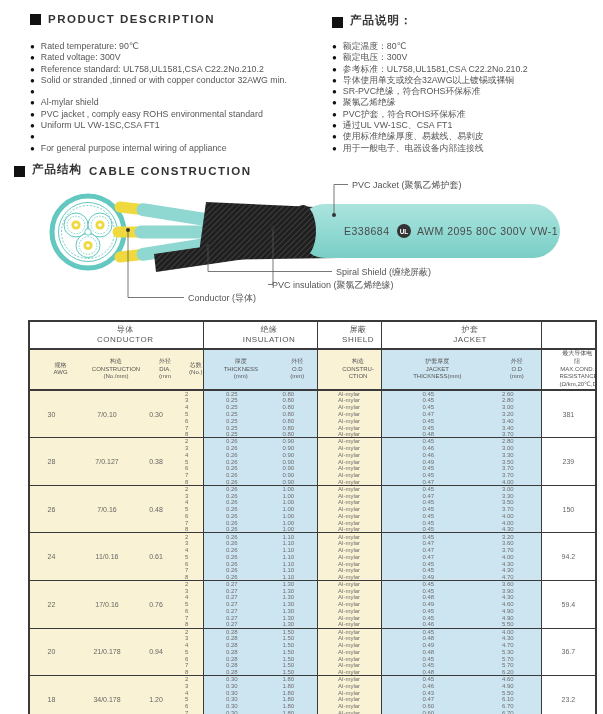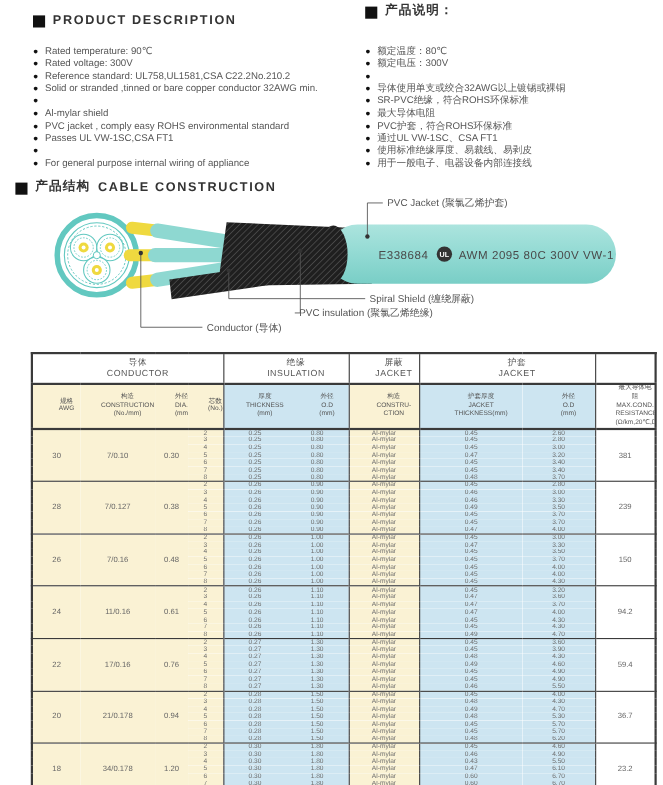--- a/index.html
+++ b/index.html
@@ -56,73 +56,74 @@
     <li>
       <span class="blt">●</span>
       <span>Rated voltage: 300V</span>
     </li>
     <li>
       <span class="blt">●</span>
       <span>Reference standard: UL758,UL1581,CSA C22.2No.210.2</span>
     </li>
     <li>
       <span class="blt">●</span>
-      <span>Solid or stranded ,tinned or bare copper conductor 32AWG min.</span>
+      <span>Solid or stranded ,tinned or with copper conductor 32AWG min.</span>
     </li>
     <li>
       <span class="blt">●</span>
     </li>
     <li>
       <span class="blt">●</span>
       <span>Al-mylar shield</span>
     </li>
     <li>
       <span class="blt">●</span>
       <span>PVC jacket , comply easy ROHS environmental standard</span>
     </li>
     <li>
       <span class="blt">●</span>
-      <span>Passes UL VW-1SC,CSA FT1</span>
+      <span>Uniform UL VW-1SC,CSA FT1</span>
     </li>
     <li>
       <span class="blt">●</span>
     </li>
     <li>
       <span class="blt">●</span>
       <span>For general purpose internal wiring of appliance</span>
     </li>
   </ul>
 
-<div class="abs sec-title" style="left:332px;top:2px;">
+<div class="abs sec-title" style="left:332px;top:13px;">
   <span class="sq"></span>
   <span>产品说明：</span>
 </div>
 <ul class="blist abs" style="left:332px;top:41px;width:265px;">
     <li>
       <span class="blt">●</span>
       <span>额定温度：80℃</span>
     </li>
     <li>
       <span class="blt">●</span>
       <span>额定电压：300V</span>
     </li>
     <li>
       <span class="blt">●</span>
+      <span>参考标准：UL758,UL1581,CSA C22.2No.210.2</span>
     </li>
     <li>
       <span class="blt">●</span>
       <span>导体使用单支或绞合32AWG以上镀锡或裸铜</span>
     </li>
     <li>
       <span class="blt">●</span>
       <span>SR-PVC绝缘，符合ROHS环保标准</span>
     </li>
     <li>
       <span class="blt">●</span>
-      <span>最大导体电阻</span>
+      <span>聚氯乙烯绝缘</span>
     </li>
     <li>
       <span class="blt">●</span>
       <span>PVC护套，符合ROHS环保标准</span>
     </li>
     <li>
       <span class="blt">●</span>
       <span>通过UL VW-1SC、CSA FT1</span>
     </li>
     <li>
@@ -234,21 +235,21 @@
       <col style="width:66px">
       <col style="width:55px">
   </colgroup>
 <thead>
       <tr class="group-row">
         <th colspan="4">导体
 CONDUCTOR</th>
         <th colspan="2">绝缘
 INSULATION</th>
         <th colspan="1">屏蔽
-JACKET</th>
+SHIELD</th>
         <th colspan="2">护套
 JACKET</th>
         <th colspan="1"></th>
       </tr>
       <tr class="sub-row">
         <th class="c-awg">规格
 AWG</th>
         <th class="c-con">构造
 CONSTRUCTION
 (No./mm)</th>

